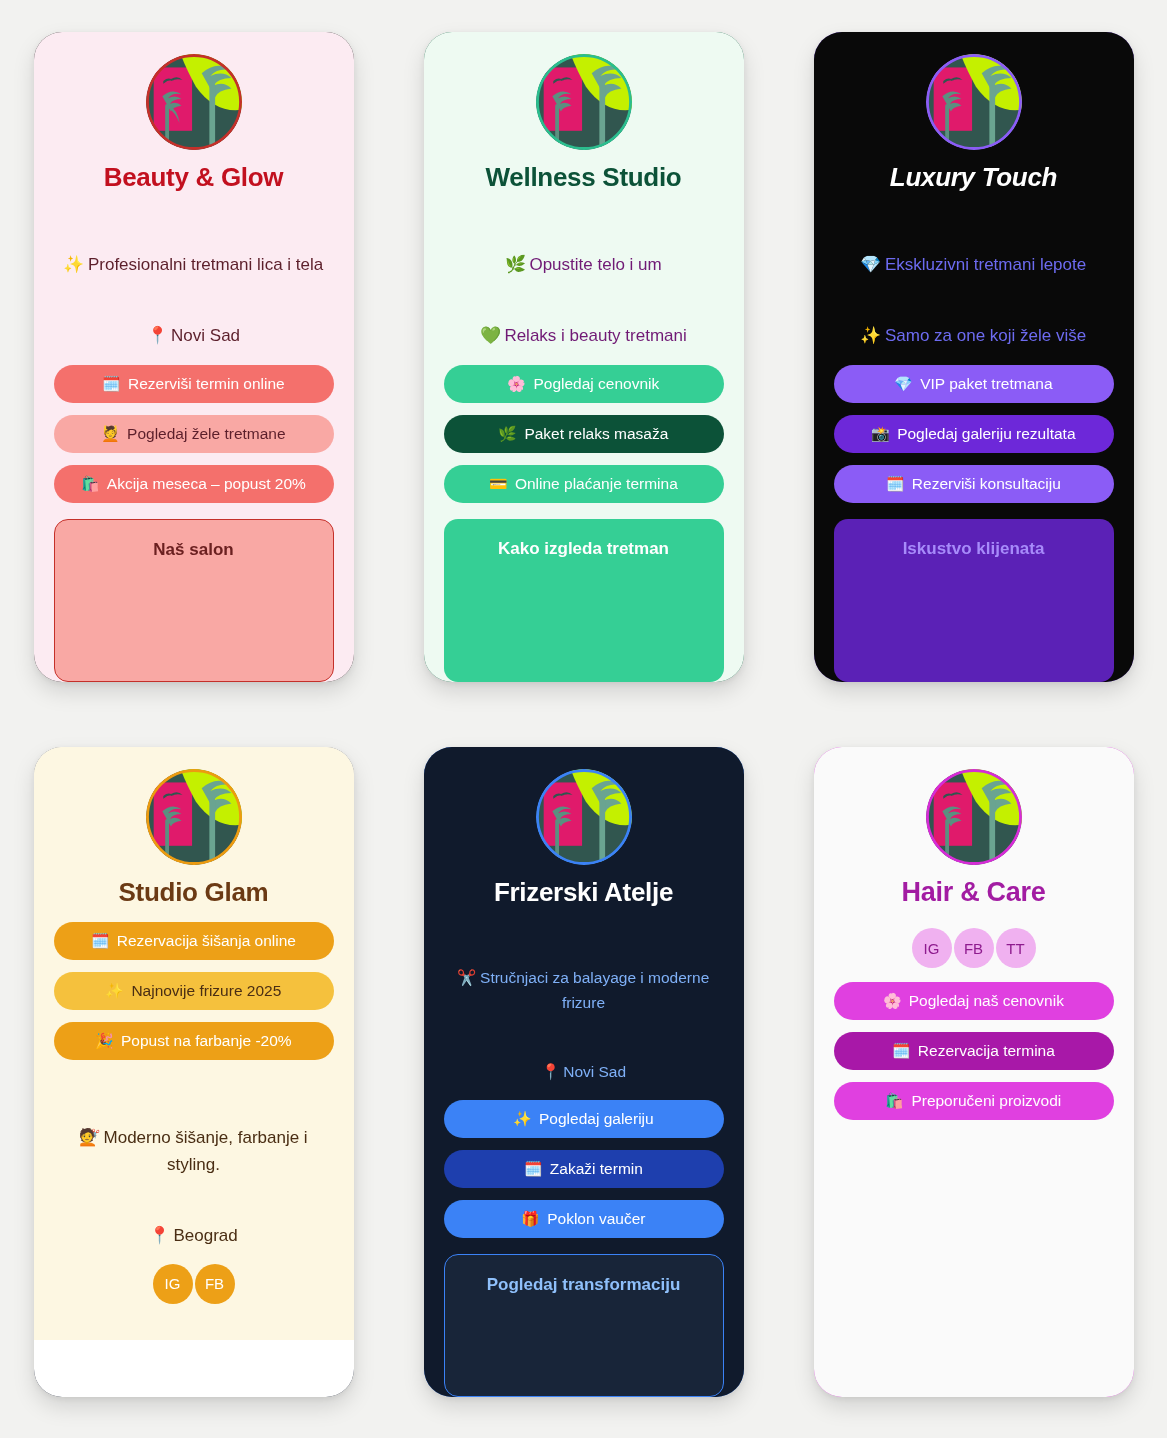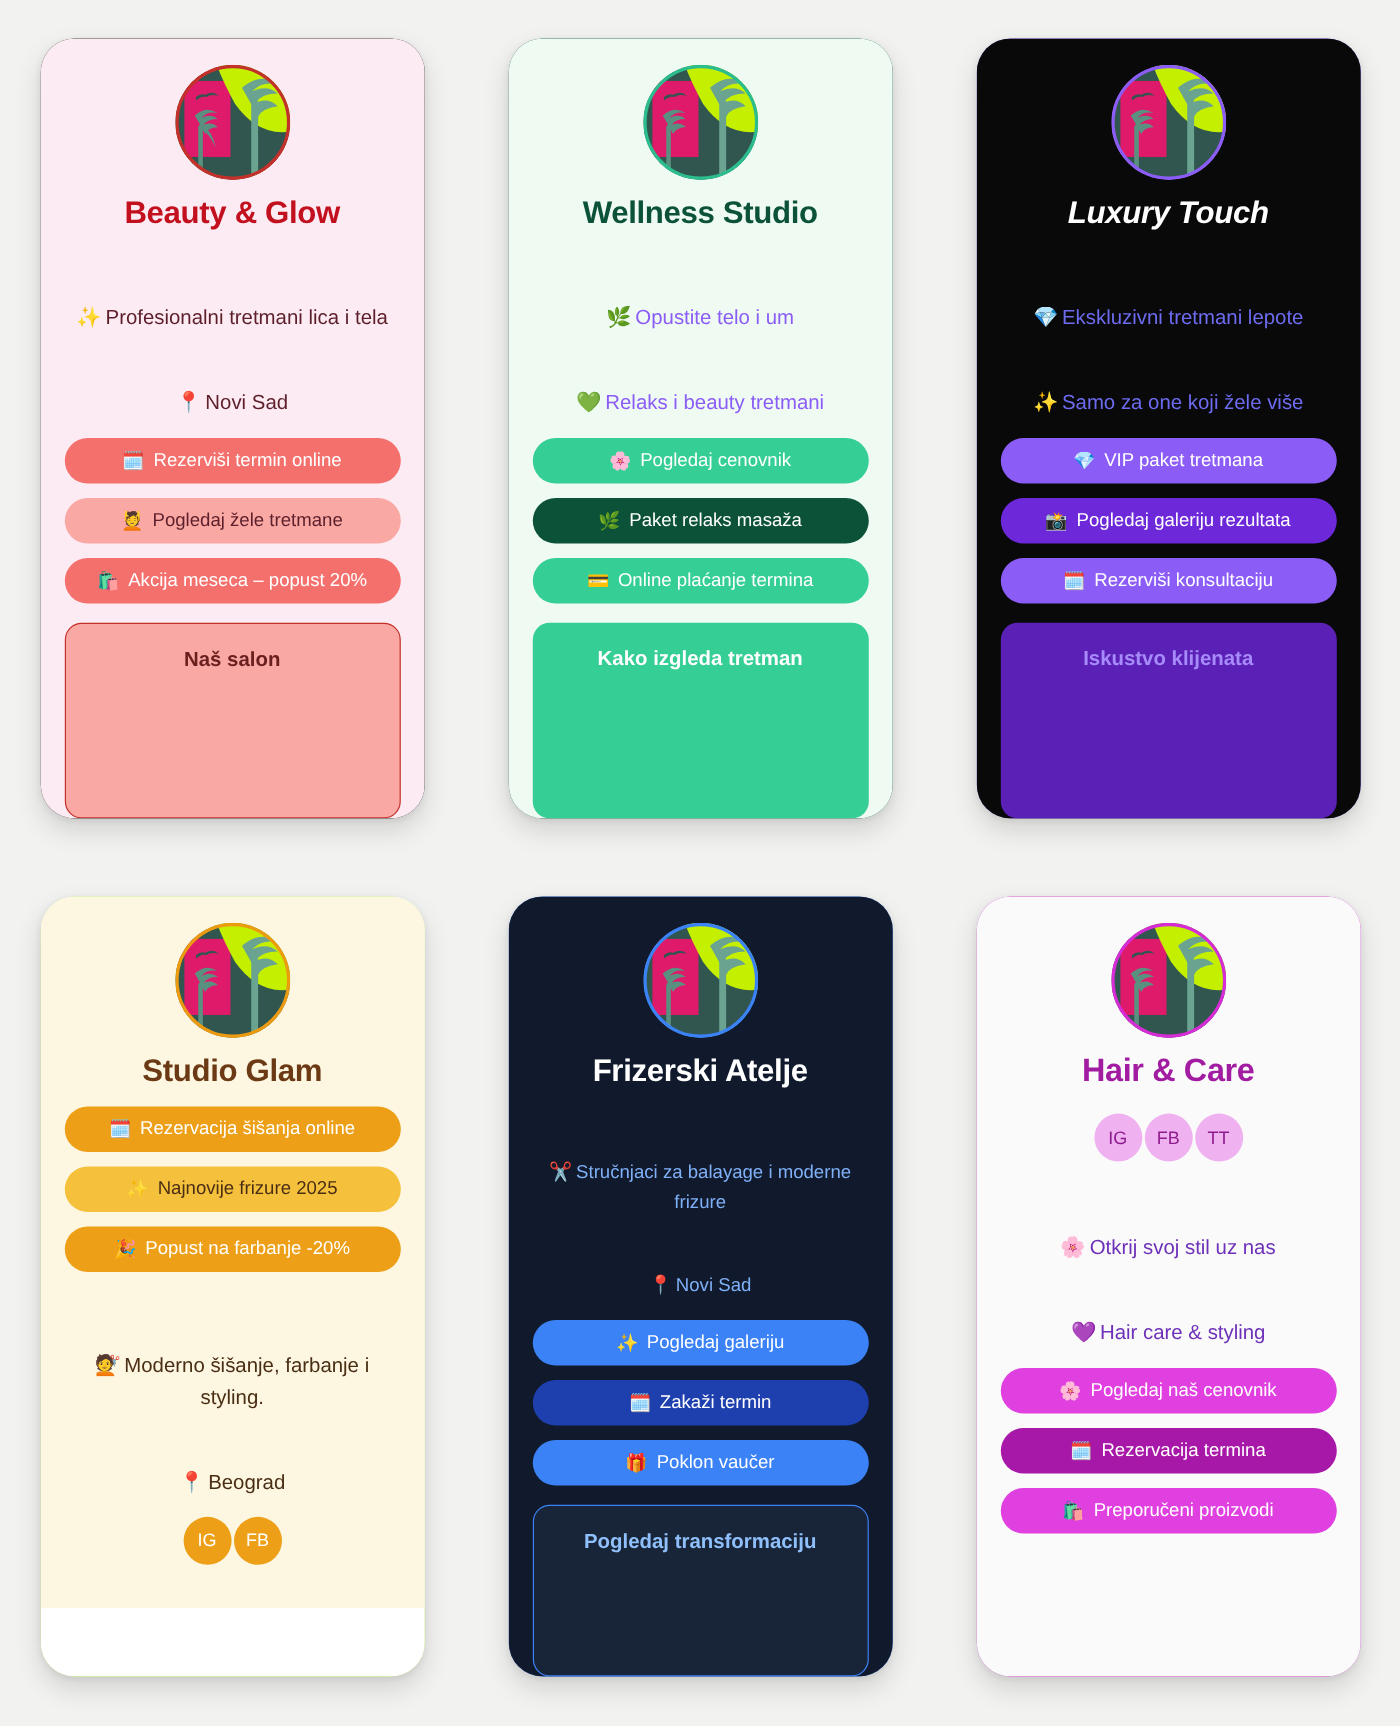--- a/index.html
+++ b/index.html
@@ -121,32 +121,32 @@
   .c1 { background: #1b1b1b; padding: 7px; }
   .c1 .card-inner { background: #fcebf2; }
   .c1 .title { color: #c2101f; }
   .c1 .taglines { color: #5c1f2b; }
   .c1 .media { background: #f9a8a4; color: #6b2020; border: 1px solid #c4302a; }
 
   
   .c2 { background: #0d5c40; padding: 5px; }
   .c2 .card-inner { background: #eefaf2; }
   .c2 .title { color: #0c5238; }
-  .c2 .taglines { color: #8b5cf6; }
+  .c2 .taglines { color: #701a75; }
   .c2 .media { background: #35cf95; color: #ffffff; }
 
   
   .c3 { background: #8b5cf6; padding: 5px; }
   .c3 .card-inner { background: #090909; }
   .c3 .title { color: #ffffff; font-style: italic; }
   .c3 .taglines { color: #6d6bf0; }
   .c3 .media { background: #5b21b6; color: #a78bfa; }
 
   
-  .c4 { background: #bef264; padding: 4px; }
+  .c4 { background: #0f172a; padding: 4px; }
   .c4 .card-inner { background: #ffffff; padding-bottom: 0; }
   .c4 .sheet { background: #fdf7e2; width: calc(100% + 40px); margin: -22px -20px 0 -20px;
                padding: 22px 20px 22px 20px; display:flex; flex-direction:column; align-items:center; }
   .c4 .title { color: #6b3a14; }
   .c4 .taglines { color: #4a2e14; }
   .c4 .soc { background: #eda017; color: #ffffff; }
 
   
   .c5 { background: #3b82f6; padding: 5px; }
   .c5 .card-inner { background: #101a2c; }
@@ -453,24 +453,20 @@
           </g>
           <circle cx="50" cy="50" r="48.5" fill="none" stroke="#d62cd6" stroke-width="3"></circle>
         </svg>
       </div>
       <div class="title">Hair &amp; Care</div>
       <div class="socials">
         <button class="soc">IG</button>
         <button class="soc">FB</button>
         <button class="soc">TT</button>
       </div>
-      <div class="taglines">
-        <span class="tagline"><span class="em">🌸</span><span>Otkrij svoj stil uz nas</span></span>
-        <span class="tagline"><span class="em">💜</span><span>Hair care &amp; styling</span></span>
-      </div>
       <div class="btns">
         <button class="btn" style="background:#e040e0;color:#ffffff">
             <span class="em">🌸</span>
             <span>Pogledaj naš cenovnik</span>
           </button>
         <button class="btn" style="background:#a818a8;color:#ffffff">
             <span class="em">🗓️</span>
             <span>Rezervacija termina</span>
           </button>
         <button class="btn" style="background:#e040e0;color:#ffffff">

